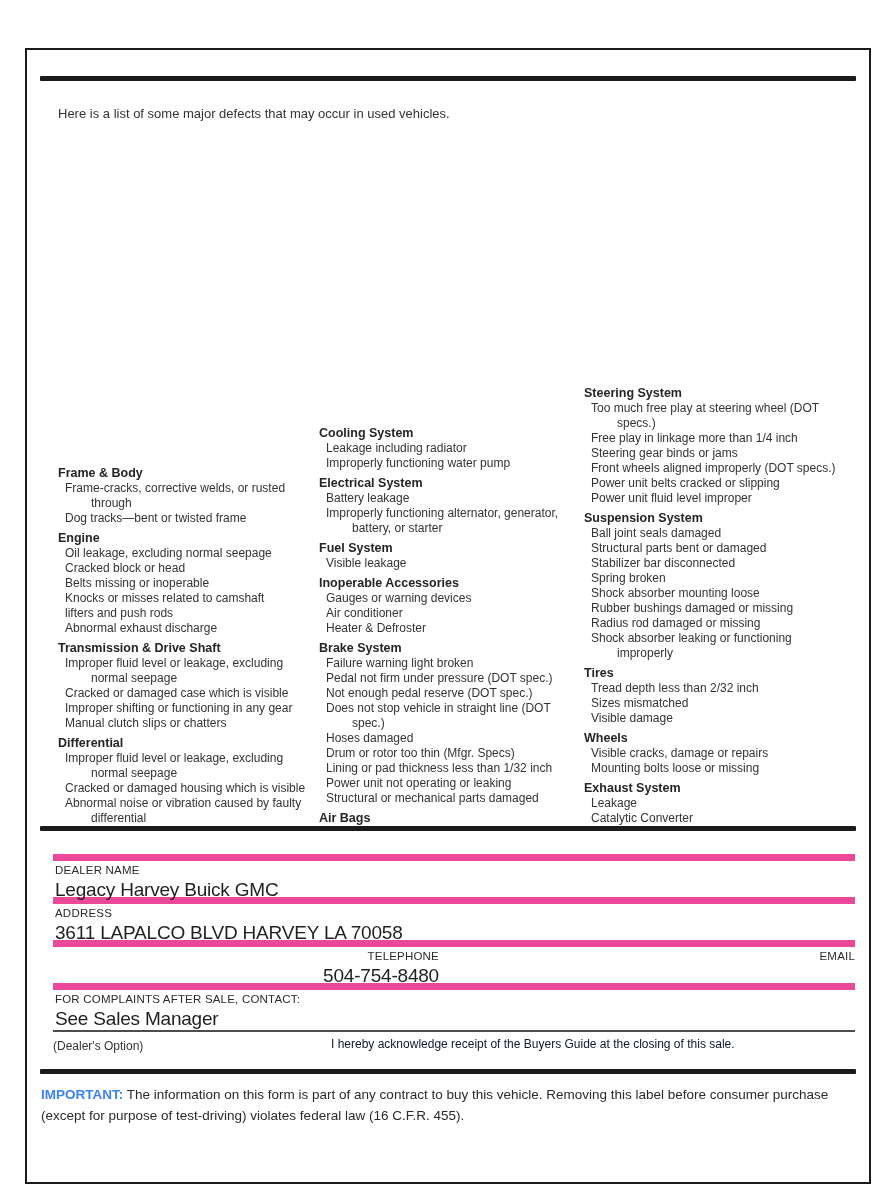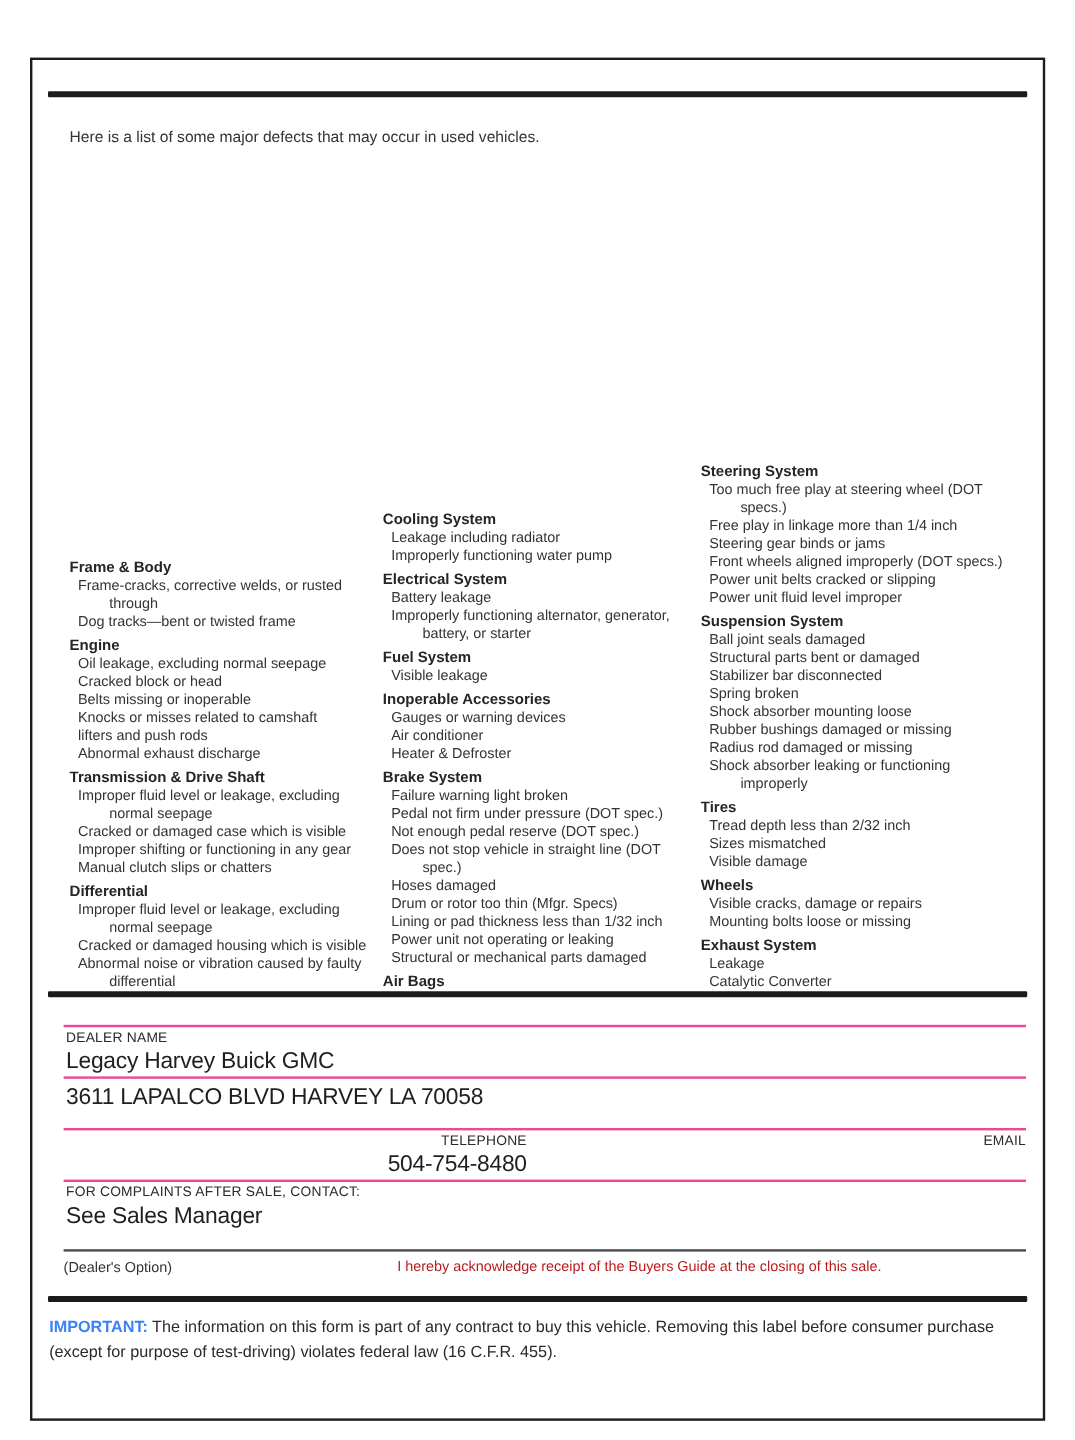--- a/index.html
+++ b/index.html
@@ -53,22 +53,22 @@
     line-height: 15px;
     color: #333;
     padding-left: 33px;
     text-indent: -26px;
     max-width: 252px;
   }
   
   .dealer {
     margin: 23px 14px 0 26px;
   }
-  .field { border-top: 2px solid #ec4899; padding: 3px 0 0 2px; height: 43px; }
-  .field-last { border-bottom: 2px solid #4d4d4d; height: 60px; }
+  .field { border-top: 7px solid #ec4899; padding: 3px 0 0 2px; height: 43px; }
+  .field-last { border-bottom: 2px solid #4d4d4d; height: 49px; }
   .field-label {
     font-size: 11.5px;
     color: #2b2b2b;
     line-height: 13px;
     letter-spacing: 0.2px;
   }
   .field-value {
     font-size: 19px;
     line-height: 24px;
     min-height: 24px;
@@ -94,21 +94,21 @@
   .signature-subrow {
     margin: 4px 14px 0 26px;
     position: relative;
     height: 16px;
   }
   .dealer-option { font-size: 12px; color: #333; }
   .acknowledge {
     position: absolute;
     left: 278px; top: 1px;
     font-size: 12px;
-    color: #b91c1c;
+    color: #0f172a;
   }
   .rule-bottom { margin-top: 17px; }
   .important {
     margin: 10px 16px 0 14px;
     font-size: 13.5px;
     line-height: 21px;
     color: #2a2a2a;
   }
   .important b { color: #3b82f6; }
 </style>
@@ -201,20 +201,21 @@
   <div class="rule-thick"></div>
 
   <div class="dealer">
 
     <div class="field">
       <div class="field-label">DEALER NAME</div>
       <div class="field-value">Legacy Harvey Buick GMC</div>
     </div>
 
     <div class="field">
+      <div class="field-label">ADDRESS</div>
       <div class="field-value">3611 LAPALCO BLVD HARVEY LA 70058</div>
     </div>
 
     <div class="field field-split">
       <div class="half-left">
         <div class="field-label">TELEPHONE</div>
         <div class="field-value">504-754-8480</div>
       </div>
       <div class="half-right">
         <div class="field-label">EMAIL</div>

